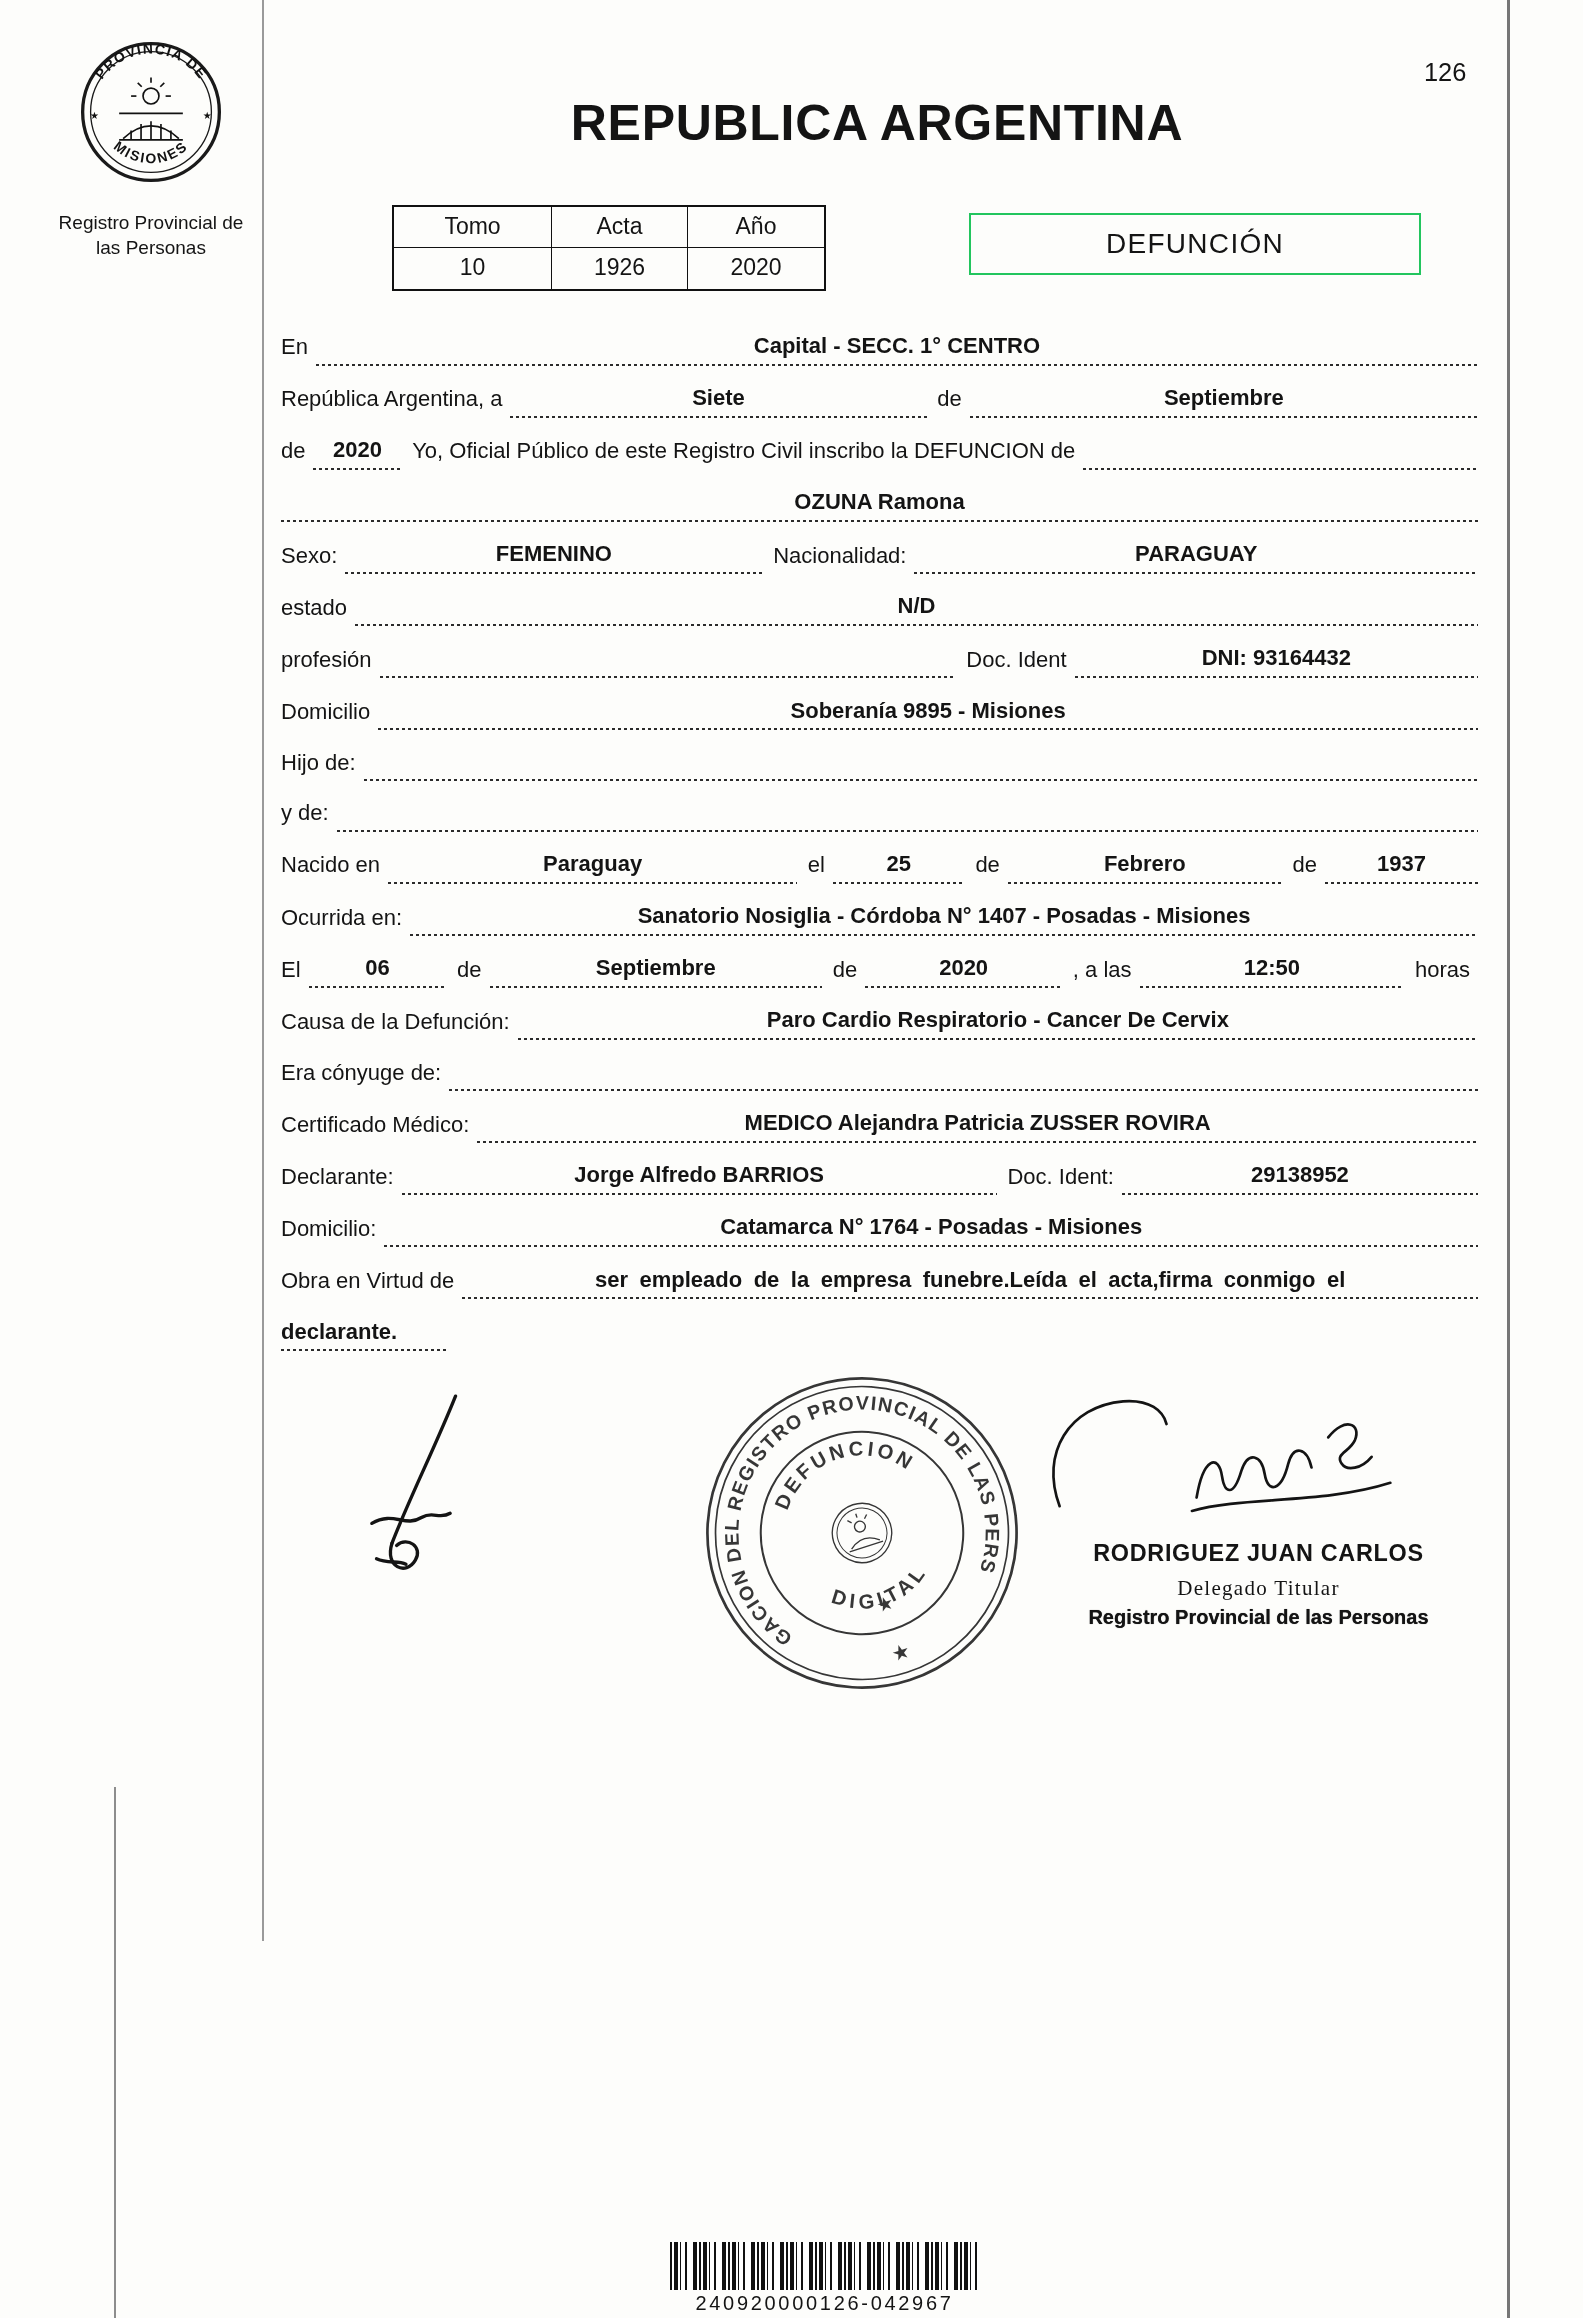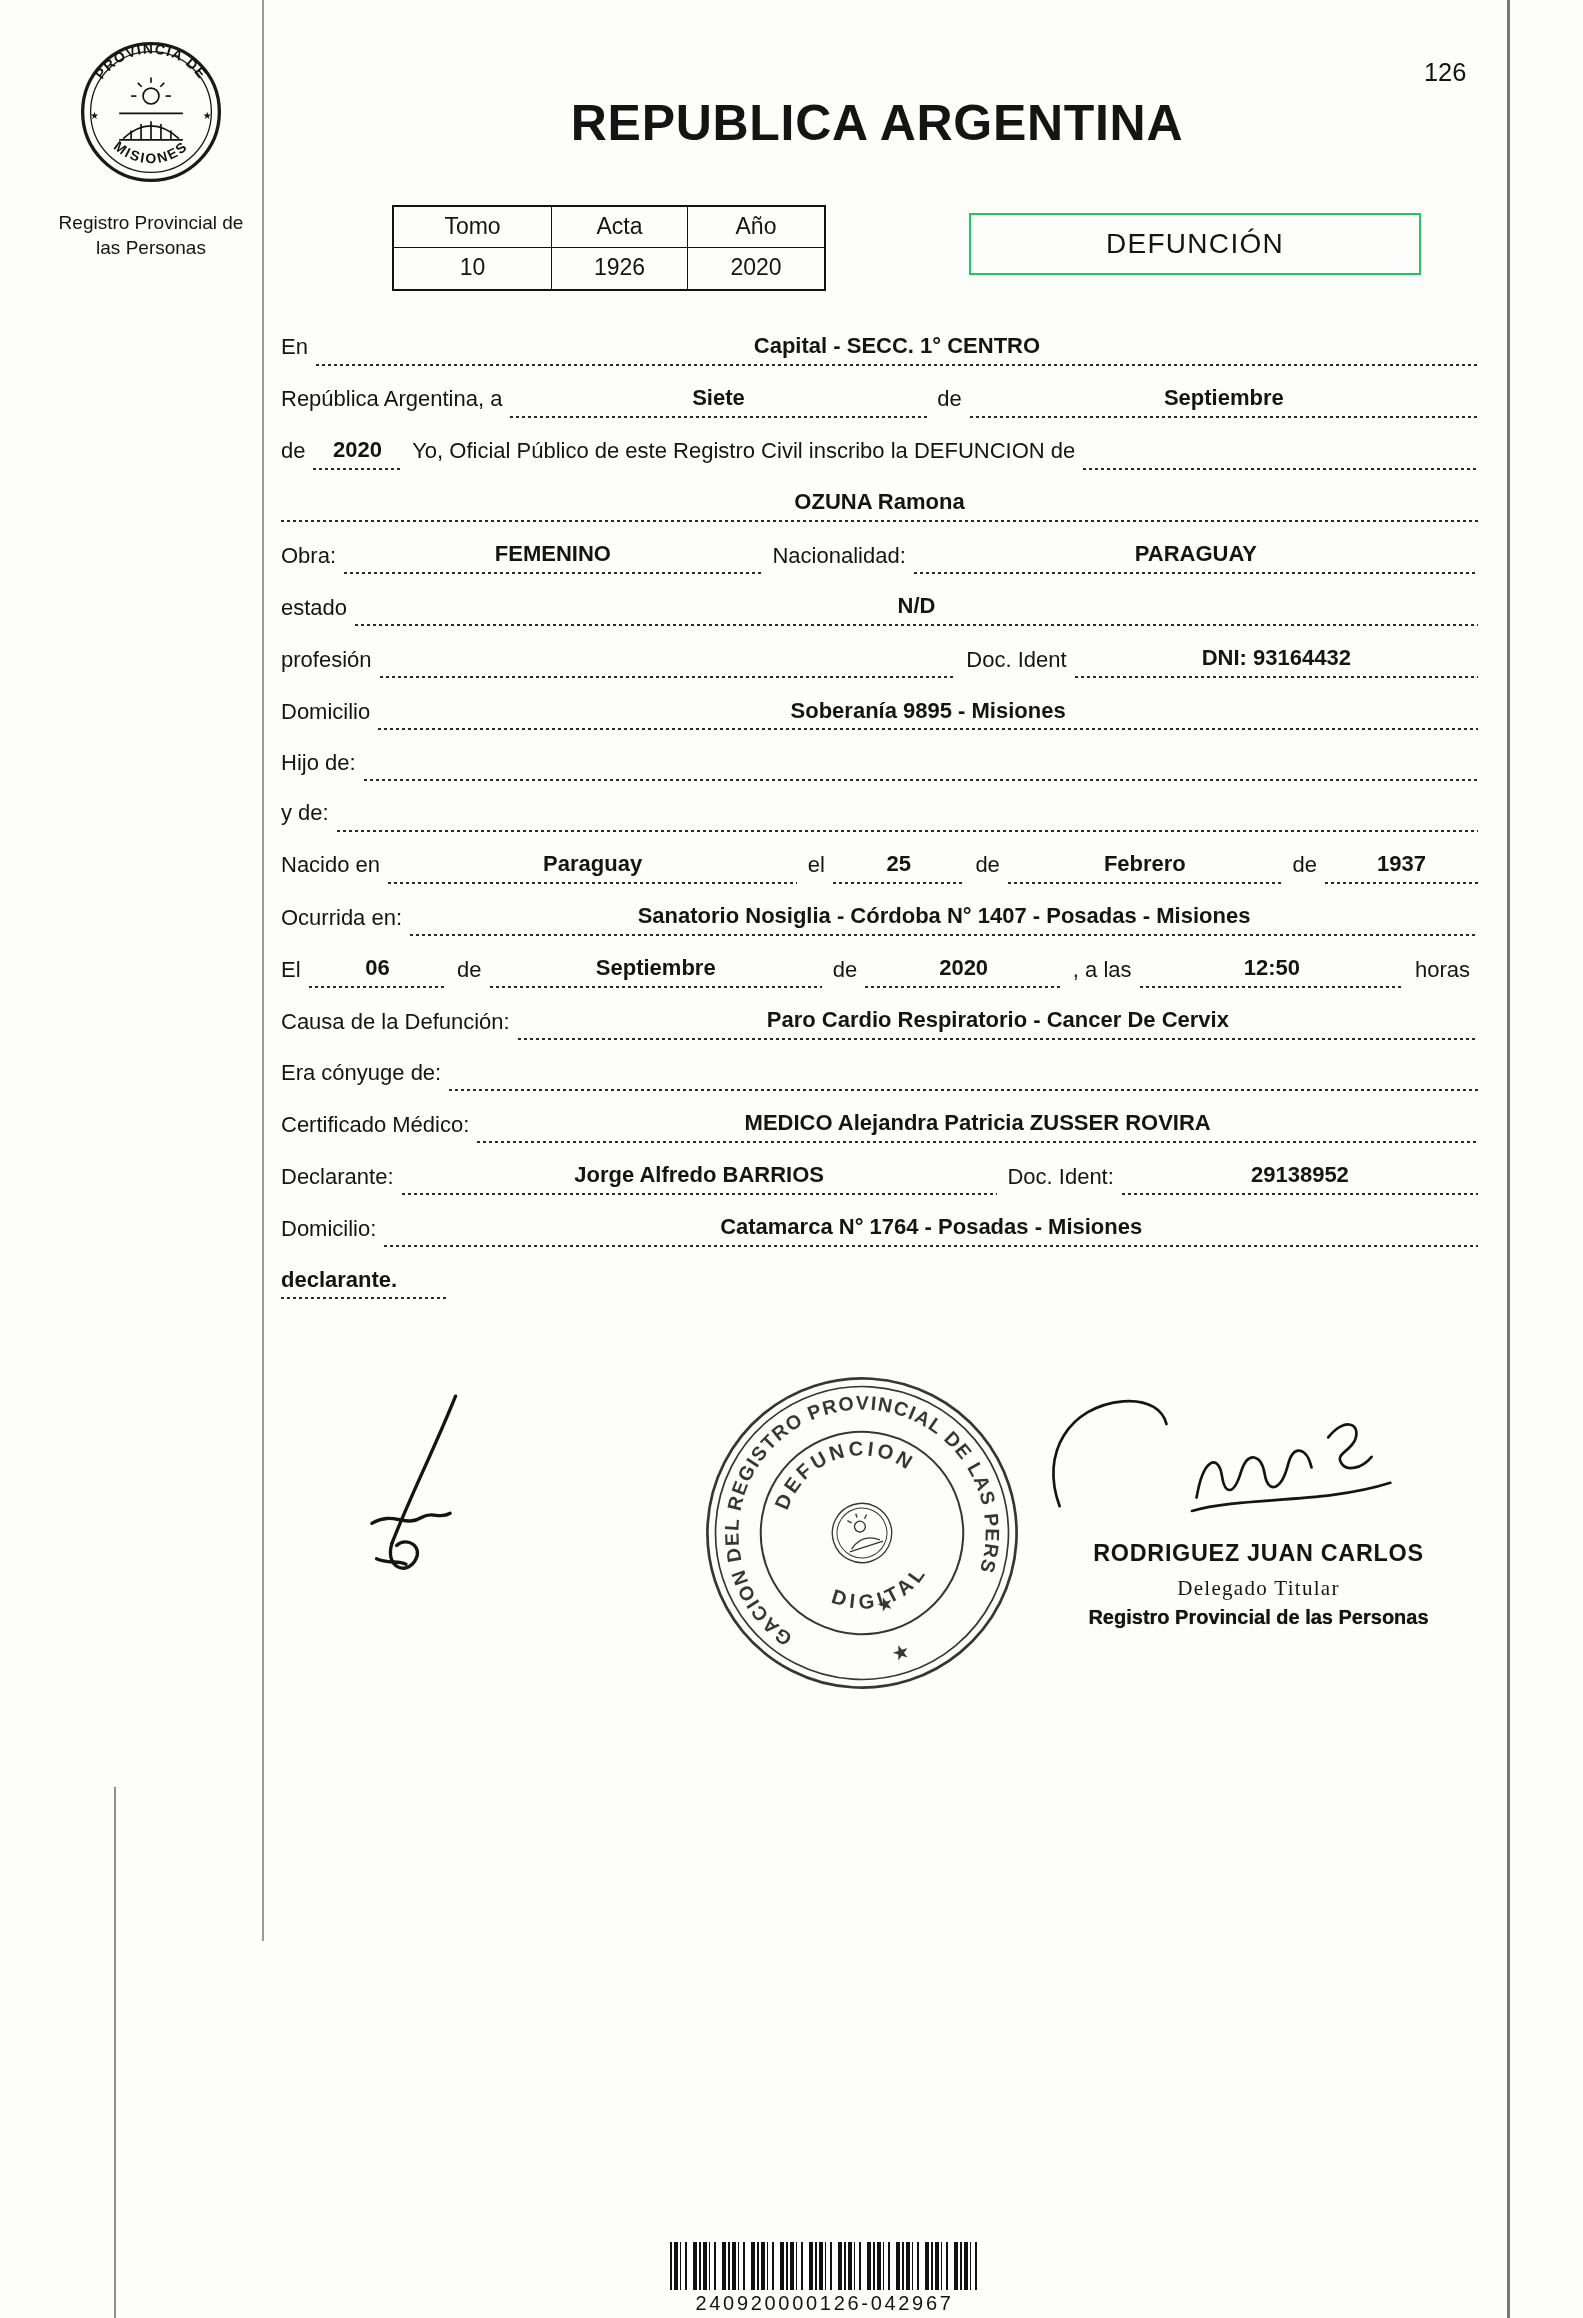--- a/index.html
+++ b/index.html
@@ -139,21 +139,21 @@
       <span class="seg" style="width:88px">2020</span>
       <span class="lbl after">Yo, Oficial Público de este Registro Civil inscribo la DEFUNCION de</span>
       <span class="seg grow"></span>
     </div>
 
     <div class="row">
       <span class="seg grow">OZUNA Ramona</span>
     </div>
 
     <div class="row">
-      <span class="lbl">Obra:</span>
+      <span class="lbl">Sexo:</span>
       <span class="seg" style="flex:1">FEMENINO</span>
       <span class="lbl after">Nacionalidad:</span>
       <span class="seg" style="flex:1.36">PARAGUAY</span>
     </div>
 
     <div class="row">
       <span class="lbl">estado</span>
       <span class="seg grow">N/D</span>
     </div>
 
@@ -227,20 +227,24 @@
       <span class="seg" style="flex:2.2">Jorge Alfredo BARRIOS</span>
       <span class="lbl after">Doc. Ident:</span>
       <span class="seg" style="flex:1.3">29138952</span>
     </div>
 
     <div class="row">
       <span class="lbl">Domicilio:</span>
       <span class="seg grow">Catamarca N° 1764 - Posadas - Misiones</span>
     </div>
 
+    <div class="row">
+      <span class="lbl">Obra en Virtud de</span>
+      <span class="seg grow" style="word-spacing:5.4px">ser empleado de la empresa funebre.Leída el acta,firma conmigo el</span>
+    </div>
 
     <div class="row">
       <span class="seg" style="width:167px;text-align:left;padding-left:0">declarante.</span>
     </div>
 
   </div>
 
   <svg class="sig-left" width="154" height="201" viewBox="0 0 230 300">
     <g fill="none" stroke="#141414" stroke-width="5" stroke-linecap="round">
       <path d="M 180 15 C 150 90 110 170 85 235"></path>

